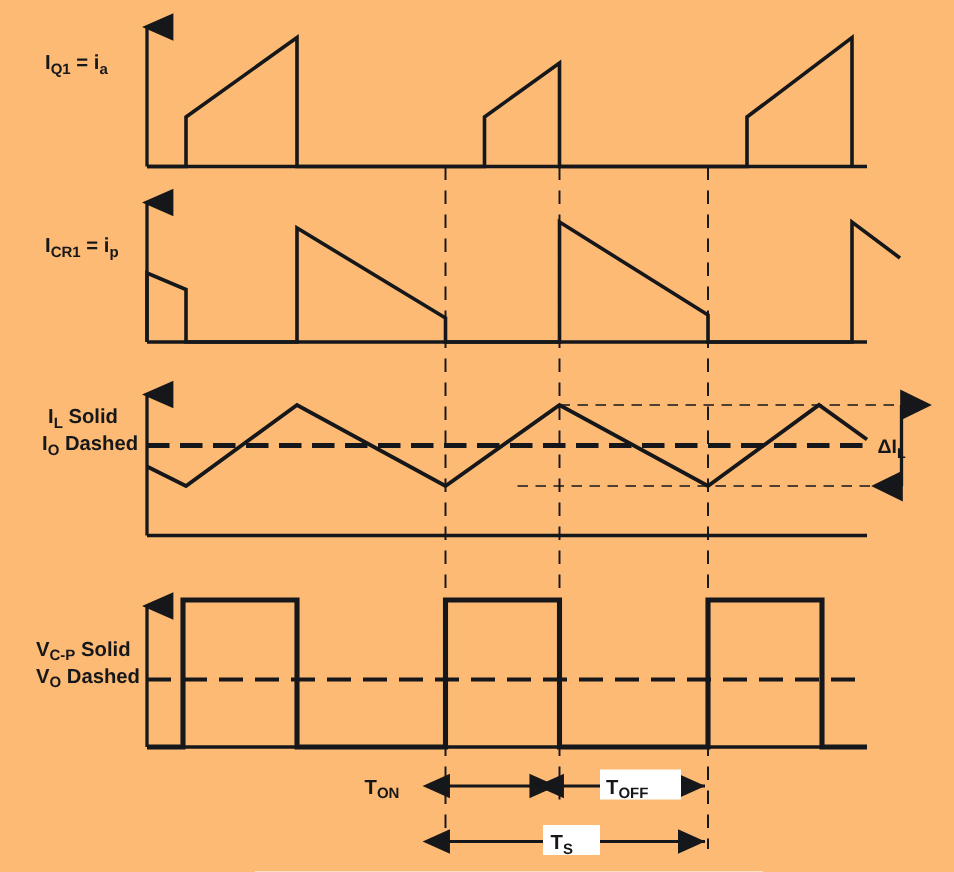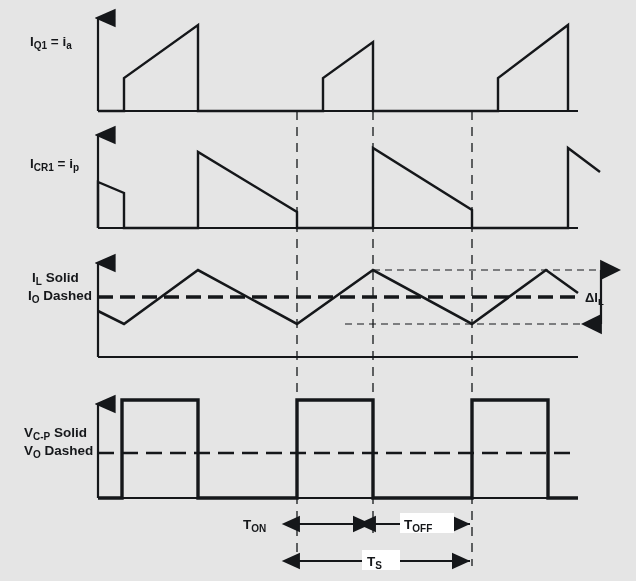--- a/index.html
+++ b/index.html
@@ -4,21 +4,21 @@
 <style>
   html, body {
     margin: 0;
     padding: 0;
     background: #ffffff;
   }
   #stage {
     position: relative;
     width: 636px;
     height: 581px;
-    background: #e5e5e5;
+    background: #fdba74;
     font-family: "Liberation Sans", sans-serif;
     overflow: hidden;
   }
   #diagram {
     position: absolute;
     left: 0;
     top: 0;
     width: 636px;
     height: 581px;
   }

